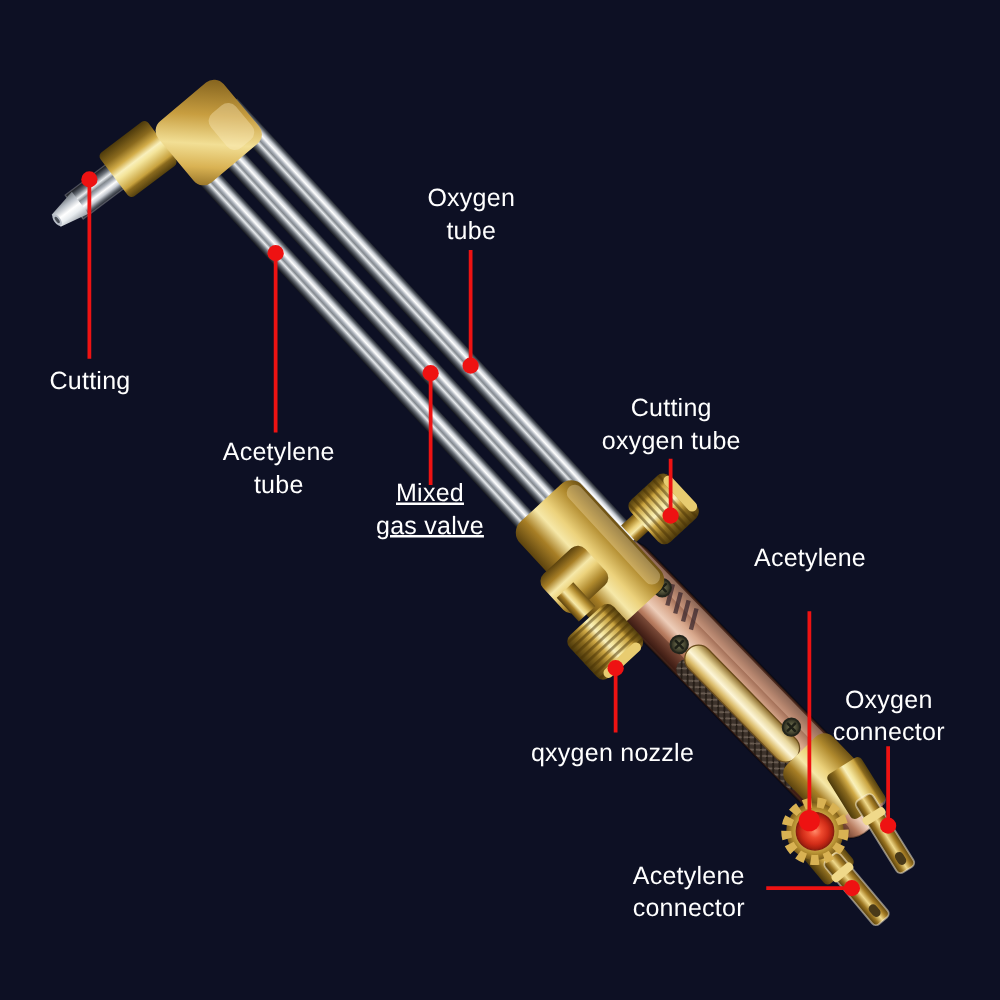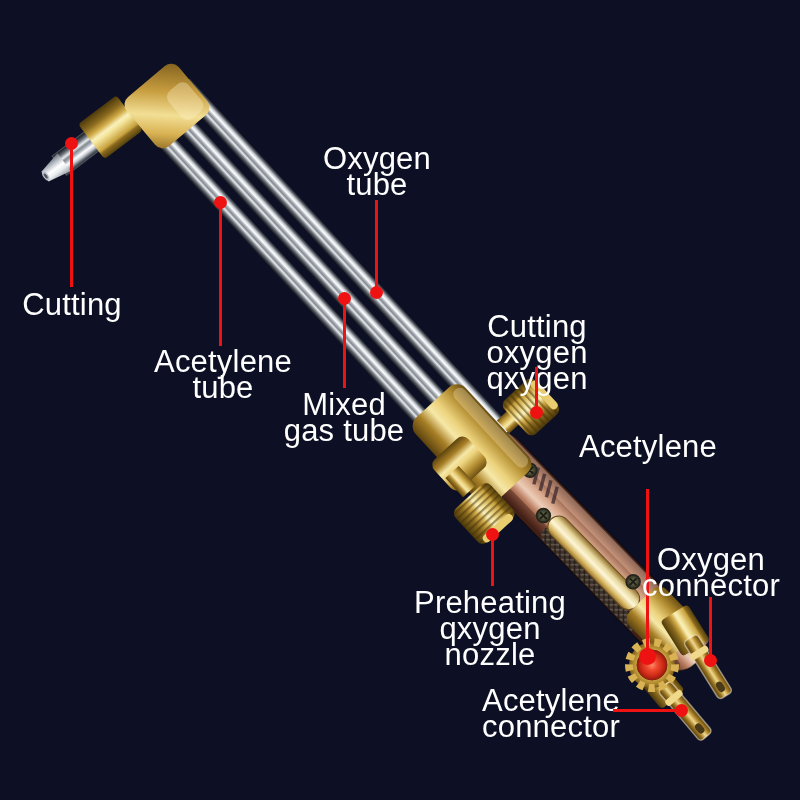--- a/index.html
+++ b/index.html
@@ -4,35 +4,35 @@
 <style>
   html,body{margin:0;padding:0;background:#0d1024;}
   .stage{
     position:relative;width:800px;height:800px;overflow:hidden;
     background:var(--bg,#0d1024);
     font-family:"Liberation Sans",sans-serif;
   }
   .torch-svg{position:absolute;left:0;top:0;}
   .label{
     position:absolute;color:var(--text,#ffffff);
-    font-size:31px;line-height:26px;text-align:center;
+    font-size:20px;line-height:26px;text-align:center;
     letter-spacing:.2px;
   }
   .label span{display:block;}
   .lead{position:absolute;background:var(--red,#ee1212);}
   .lead.v{width:3px;}
   .dot{
     position:absolute;width:13px;height:13px;border-radius:50%;
     background:var(--red,#ee1212);
   }
   
   #lbl-cutting-nozzle{left:10px;top:292px;width:124px;}
   #lbl-oxygen-tube{left:297px;top:146px;width:160px;}
   #lbl-acetylene-tube{left:141px;top:349px;width:164px;}
-  #lbl-mixed-gas-tube{left:262px;top:392px;width:164px;}
+  #lbl-mixed-gas-tube{left:262px;top:382px;width:164px;text-decoration:underline;}
   #lbl-cutting-oxygen-valve{left:447px;top:314px;width:180px;}
   #lbl-acetylene-valve{left:568px;top:434px;width:160px;}
   #lbl-oxygen-connector{left:631px;top:547px;width:160px;}
   #lbl-preheating-oxygen-valve{left:398px;top:590px;width:184px;}
   #lbl-acetylene-connector{left:469px;top:688px;width:164px;}
   
   #line-cutting-nozzle{left:70px;top:144px;height:143px;}
   #line-oxygen-tube{left:375px;top:200px;height:92px;}
   #line-acetylene-tube{left:219px;top:203px;height:143px;}
   #line-mixed-gas-tube{left:343px;top:300px;height:88px;}
@@ -263,47 +263,46 @@
 
   <div class="label" id="lbl-acetylene-tube">
     <span>Acetylene</span>
     <span>tube</span>
   </div>
   <div class="lead v" id="line-acetylene-tube"></div>
   <div class="dot" id="dot-acetylene-tube"></div>
 
   <div class="label" id="lbl-mixed-gas-tube">
     <span>Mixed</span>
-    <span>gas tube</span>
+    <span>gas valve</span>
   </div>
   <div class="lead v" id="line-mixed-gas-tube"></div>
   <div class="dot" id="dot-mixed-gas-tube"></div>
 
   <div class="label" id="lbl-cutting-oxygen-valve">
     <span>Cutting</span>
-    <span>oxygen qxygen</span>
+    <span>oxygen tube</span>
   </div>
   <div class="lead v" id="line-cutting-oxygen-valve"></div>
   <div class="dot" id="dot-cutting-oxygen-valve"></div>
 
   <div class="label" id="lbl-acetylene-valve">
     <span>Acetylene</span>
   </div>
   <div class="lead v" id="line-acetylene-valve"></div>
   <div class="dot" id="dot-acetylene-valve"></div>
 
   <div class="label" id="lbl-oxygen-connector">
     <span>Oxygen</span>
     <span>connector</span>
   </div>
   <div class="lead v" id="line-oxygen-connector"></div>
   <div class="dot" id="dot-oxygen-connector"></div>
 
   <div class="label" id="lbl-preheating-oxygen-valve">
-    <span>Preheating</span>
     <span>qxygen nozzle</span>
   </div>
   <div class="lead v" id="line-preheating-oxygen-valve"></div>
   <div class="dot" id="dot-preheating-oxygen-valve"></div>
 
   <div class="label" id="lbl-acetylene-connector">
     <span>Acetylene</span>
     <span>connector</span>
   </div>
   <div class="lead" id="line-acetylene-connector"></div>

